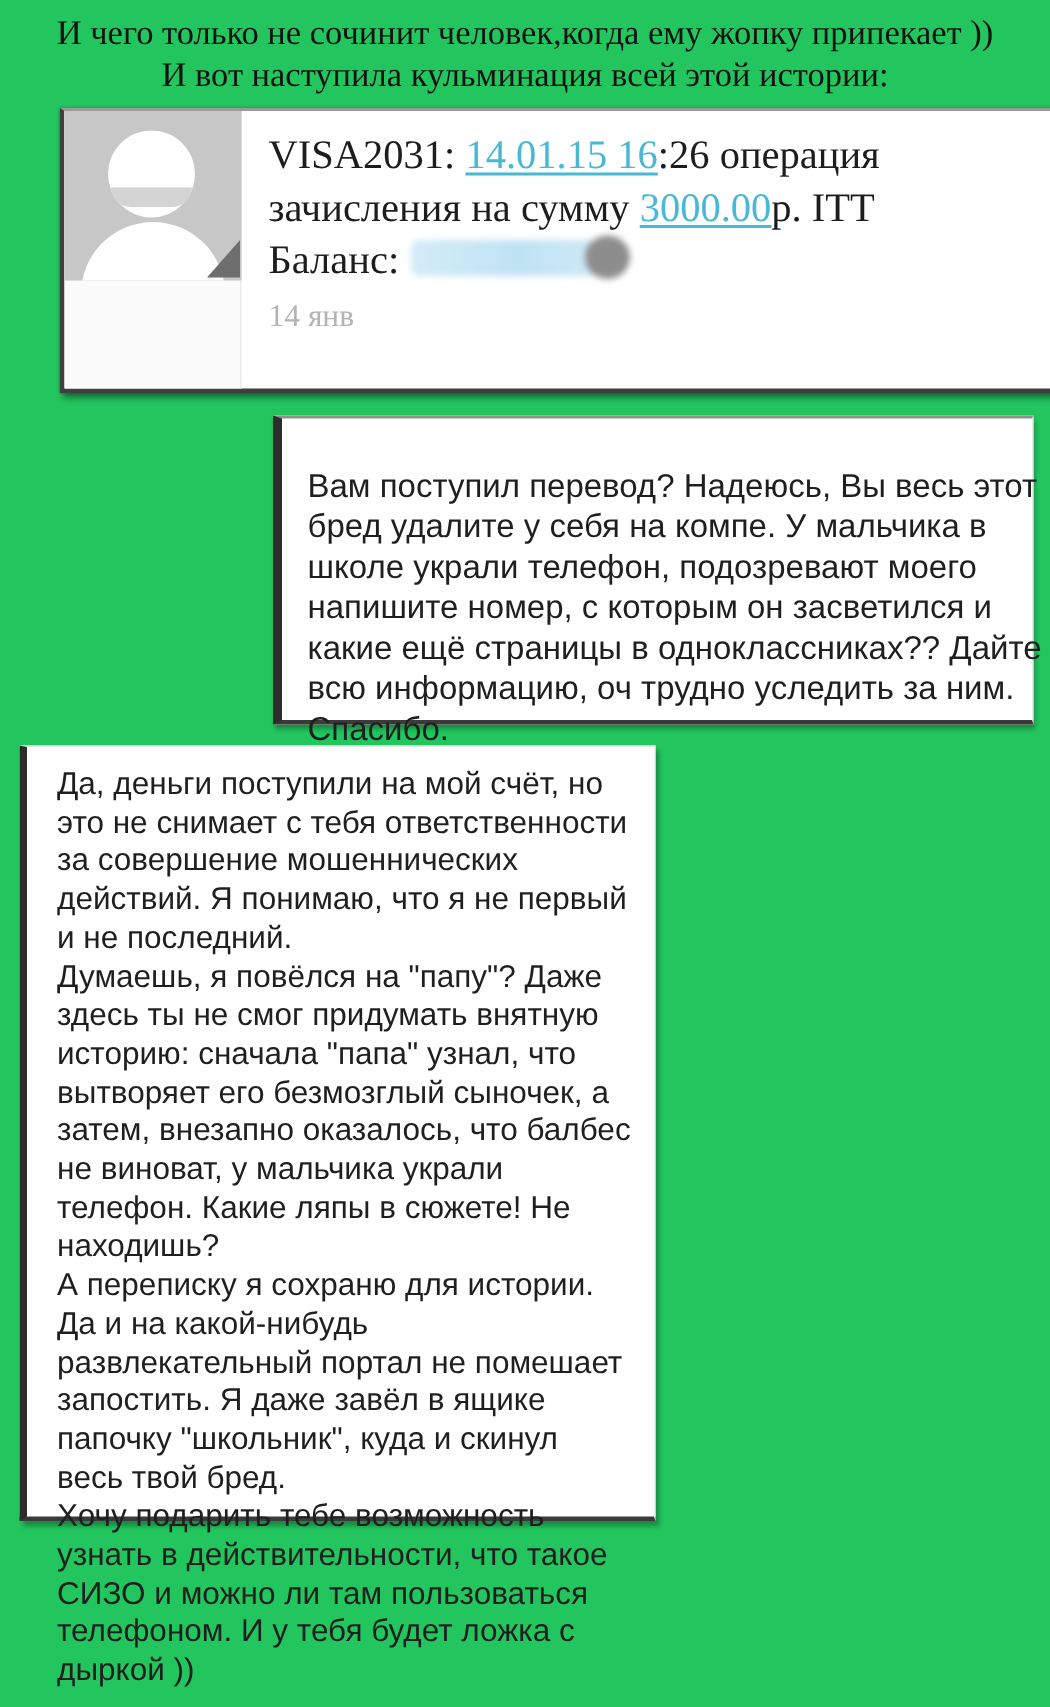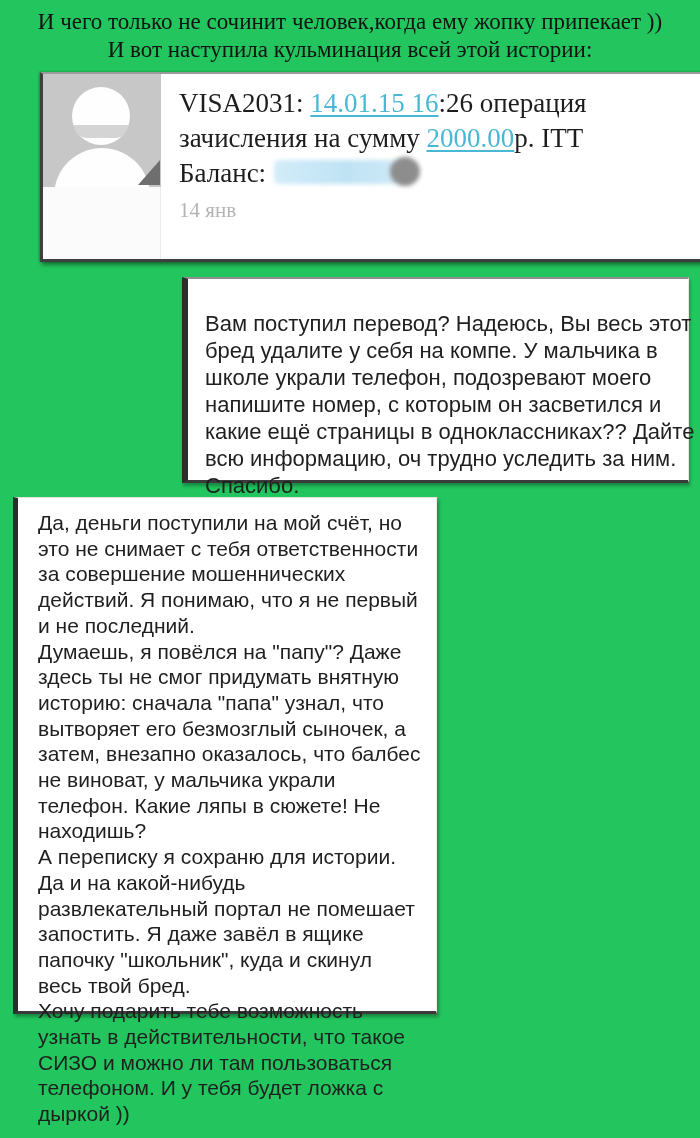--- a/index.html
+++ b/index.html
@@ -168,21 +168,21 @@
     <div class="avatar-col">
       <div class="avatar">
         <div class="head"></div>
         <div class="mouth-band"></div>
         <div class="shoulders"></div>
         <div class="fold"></div>
       </div>
     </div>
     <div class="sms-body">
       <div class="sms-line"><span>VISA2031: </span><span class="sms-link">14.01.15 16</span><span>:26 операция</span></div>
-      <div class="sms-line"><span>зачисления на сумму </span><span class="sms-link">2000.00</span><span>р. ITT</span></div>
+      <div class="sms-line"><span>зачисления на сумму </span><span class="sms-link">3000.00</span><span>р. ITT</span></div>
       <div class="sms-line"><span>Баланс:</span><span class="redacted"></span></div>
       <div class="sms-time">14 янв</div>
     </div>
   </div>
 
   <div class="msg outgoing">
     <div class="msg-text">Вам поступил перевод? Надеюсь, Вы весь этот
 бред удалите у себя на компе. У мальчика в
 школе украли телефон, подозревают моего
 напишите номер, с которым он засветился и

